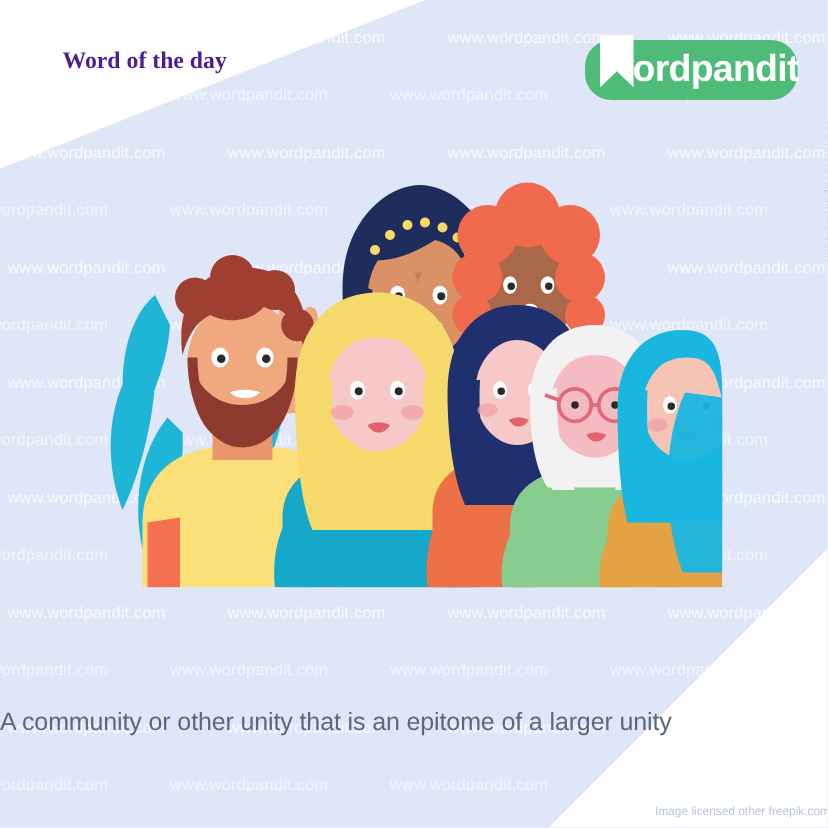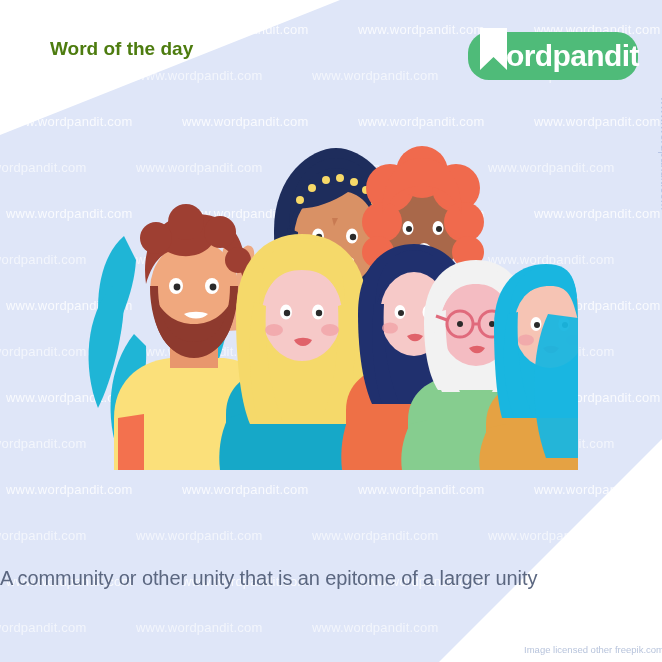--- a/index.html
+++ b/index.html
@@ -50,21 +50,21 @@
     font-size:12px;color:rgba(150,170,215,.55);white-space:nowrap;
     z-index:3;
   }
 
   
   .hdr{position:absolute;left:50px;top:36px;z-index:6;}
   .hdr-title{
     font-size:25px;font-weight:bold;color:#7f8ba8;line-height:1.12;
   }
   .hdr-sub{
-    font-size:19px;font-weight:bold;color:#4d7c0f;line-height:1.2;margin-top:2px;
+    font-size:19px;font-weight:bold;color:#4c1d95;line-height:1.2;margin-top:2px;font-family:Liberation Serif, serif;
   }
 
   
   .logo{
     position:absolute;right:36px;top:32px;z-index:6;
     height:48px;width:170px;
     background:#4fbb79;border-radius:21px;
     display:flex;align-items:center;
   }
   .logo-mark{

